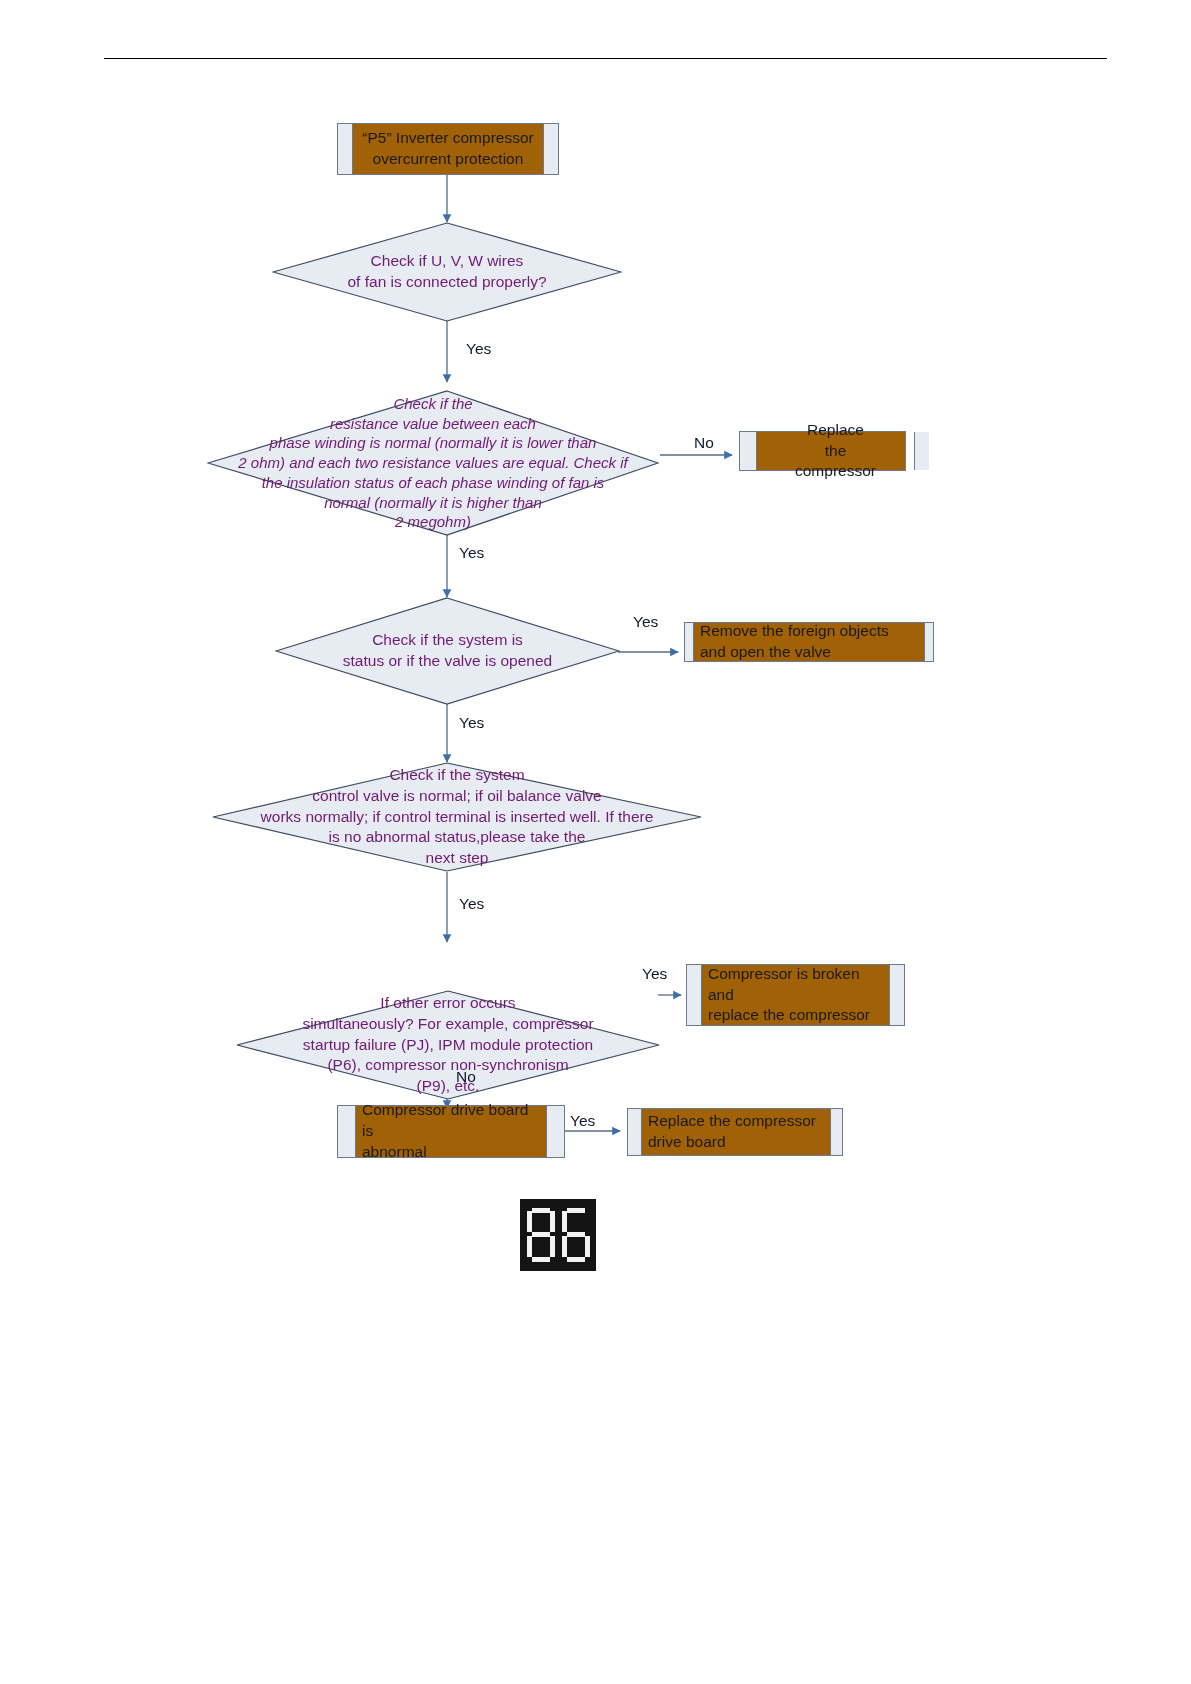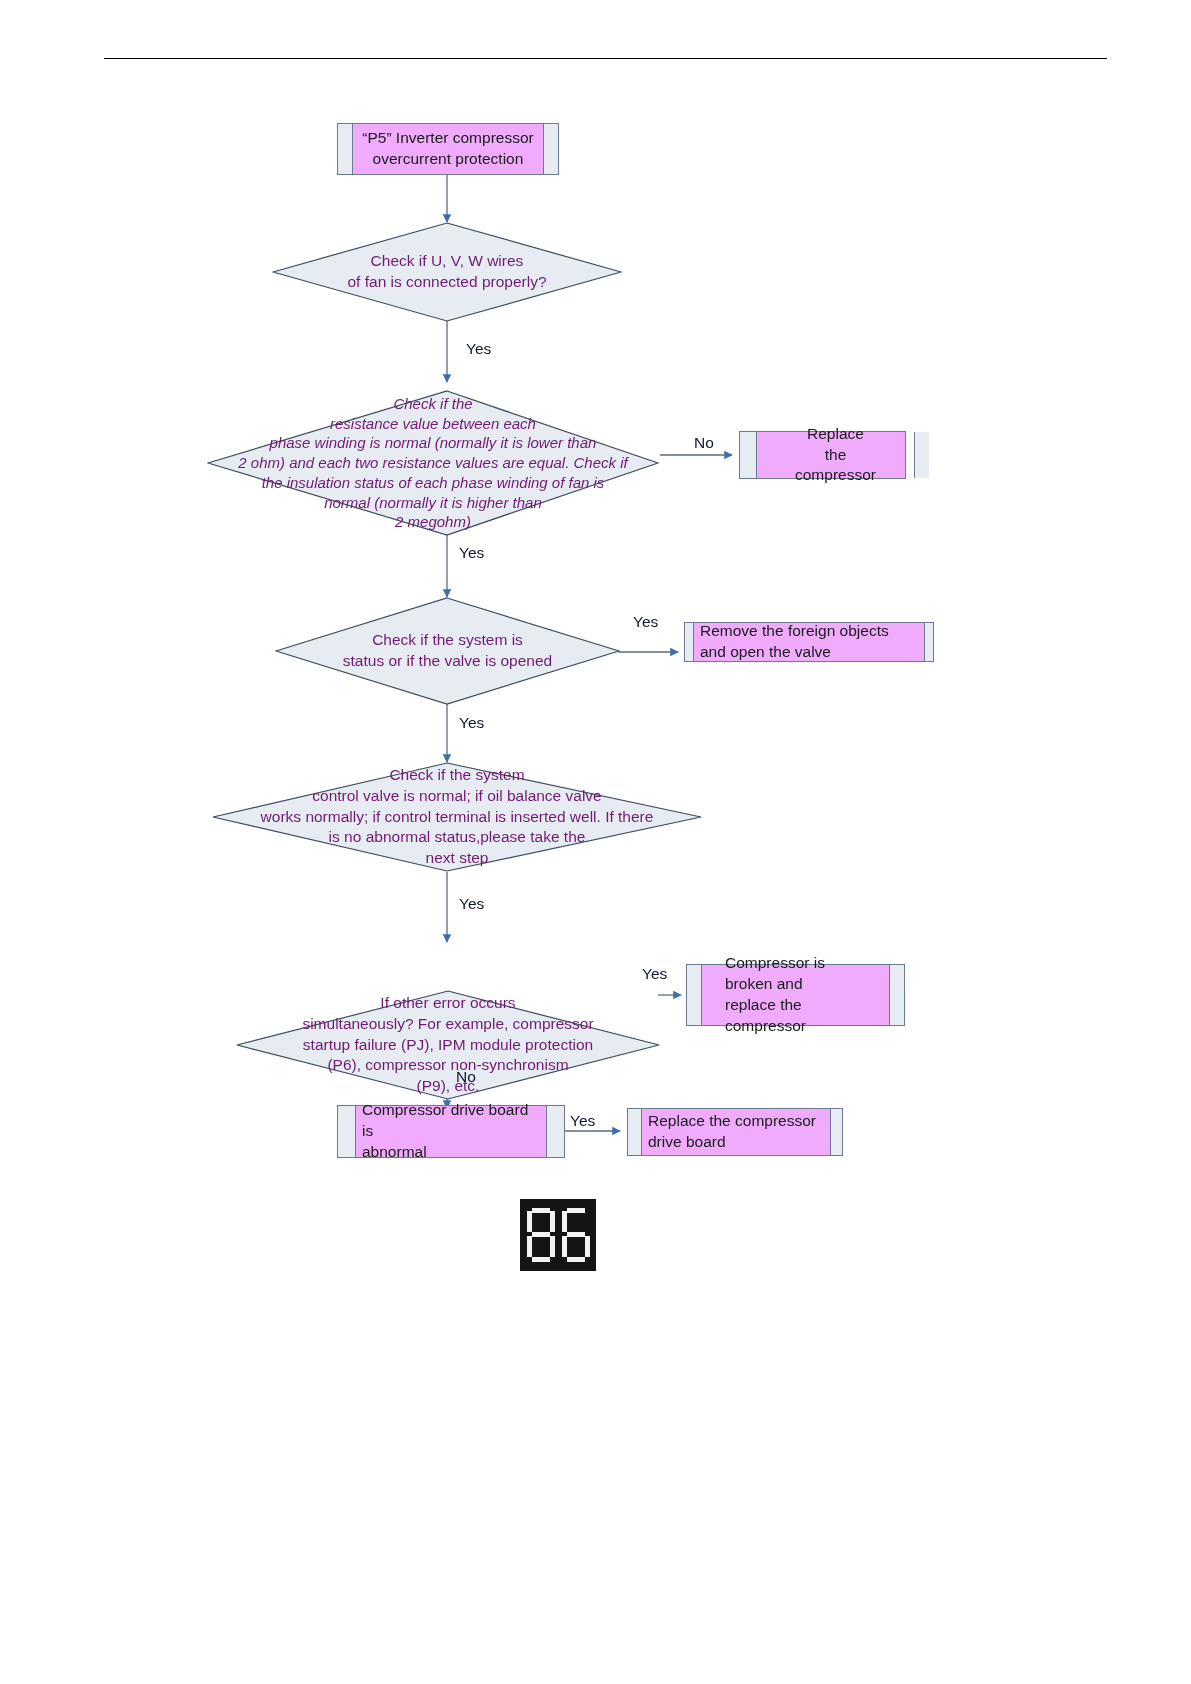--- a/index.html
+++ b/index.html
@@ -22,21 +22,21 @@
     top: 58px;
     width: 1003px;
     height: 0;
     border-top: 1.5px solid #000000;
   }
 
   
   .procbox {
     position: absolute;
     box-sizing: border-box;
-    background: #f0abfc;
+    background: #a16207;
     border: 1px solid #6b7a8f;
     display: flex;
     align-items: stretch;
   }
   .procbox .side {
     flex: 0 0 auto;
     border-right: 1px solid #6b7a8f;
     background: #e7ebf2;
   }
   .procbox .side-r {
@@ -194,21 +194,21 @@
 resistance value between each
 phase winding is normal (normally it is lower than
 2 ohm) and each two resistance values are equal. Check if
 the insulation status of each phase winding of fan is
 normal (normally it is higher than
 2 megohm)</div>
 </div>
 <div class="edge-label" style="left:694px; top:434px;">No</div>
 <div class="edge-label" style="left:459px; top:544px;">Yes</div>
 
-<div class="procbox center" style="left:739px; top:431px; width:167px; height:48px;gap:32px;">
+<div class="procbox center" style="left:739px; top:431px; width:167px; height:40px;gap:32px;">
   <div class="side" style="width:16px;"></div>
   <div class="body">
     <span class="txt">Replace the
 compressor</span>
   </div>
   <div class="side-r" style="width:14px;"></div>
 </div>
 
 <div class="diamond-wrap" style="left:275px; top:597px; width:345px; height:108px;">
   <svg width="345" height="108" viewBox="0 0 345 108" xmlns="http://www.w3.org/2000/svg">
@@ -247,21 +247,21 @@
   </svg>
   <div class="diamond-label">If other error occurs
 simultaneously? For example, compressor
 startup failure (PJ), IPM module protection
 (P6), compressor non-synchronism
 (P9), etc.</div>
 </div>
 <div class="edge-label" style="left:642px; top:965px;">Yes</div>
 <div class="edge-label" style="left:456px; top:1068px;">No</div>
 
-<div class="procbox" style="left:686px; top:964px; width:219px; height:62px;gap:17px;">
+<div class="procbox" style="left:686px; top:964px; width:219px; height:62px;">
   <div class="side" style="width:14px;"></div>
   <div class="body">
     <span class="txt">Compressor is broken and
 replace the compressor</span>
   </div>
   <div class="side-r" style="width:14px;"></div>
 </div>
 
 <div class="procbox" style="left:337px; top:1105px; width:228px; height:53px;">
   <div class="side" style="width:17px;"></div>

